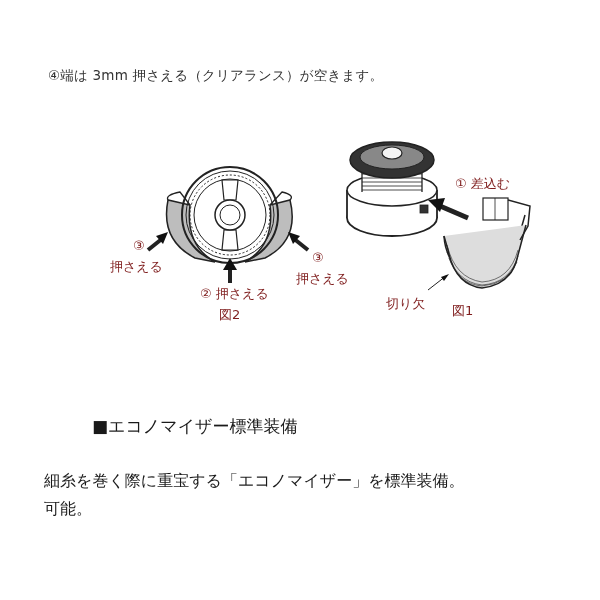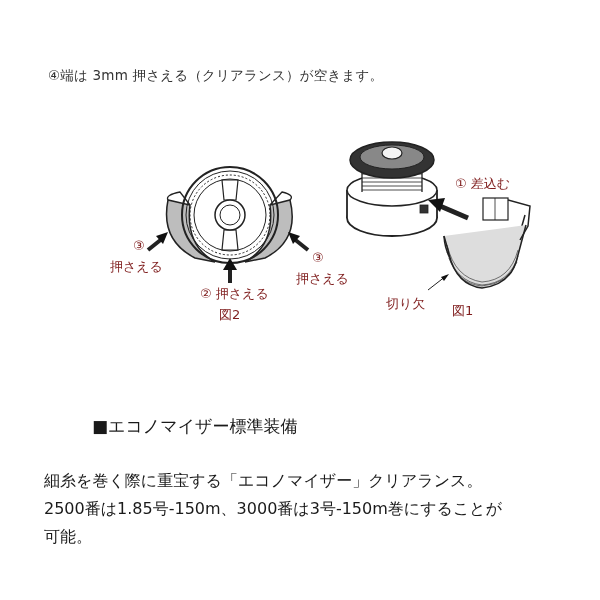--- a/index.html
+++ b/index.html
@@ -97,16 +97,15 @@
 <span class="lbl" style="left:296px; top:270px;">押さえる</span>
 <span class="lbl" style="left:219px; top:306px;text-align:right;">図2</span>
 
 <span class="lbl" style="left:455px; top:175px;">① 差込む</span>
 <span class="lbl" style="left:386px; top:295px;">切り欠</span>
 <span class="lbl" style="left:452px; top:302px;">図1</span>
 
 <div class="section-title">■エコノマイザー標準装備</div>
 
 <div class="body-text">
-  <div>細糸を巻く際に重宝する「エコノマイザー」クリアランス。</div>
-  <div>2500番は1.85号-150m、3000番は3号-150m巻にすることが</div>
+  <div>細糸を巻く際に重宝する「エコノマイザー」を標準装備。</div>
   <div>可能。</div>
 </div>
 
 </body></html>

